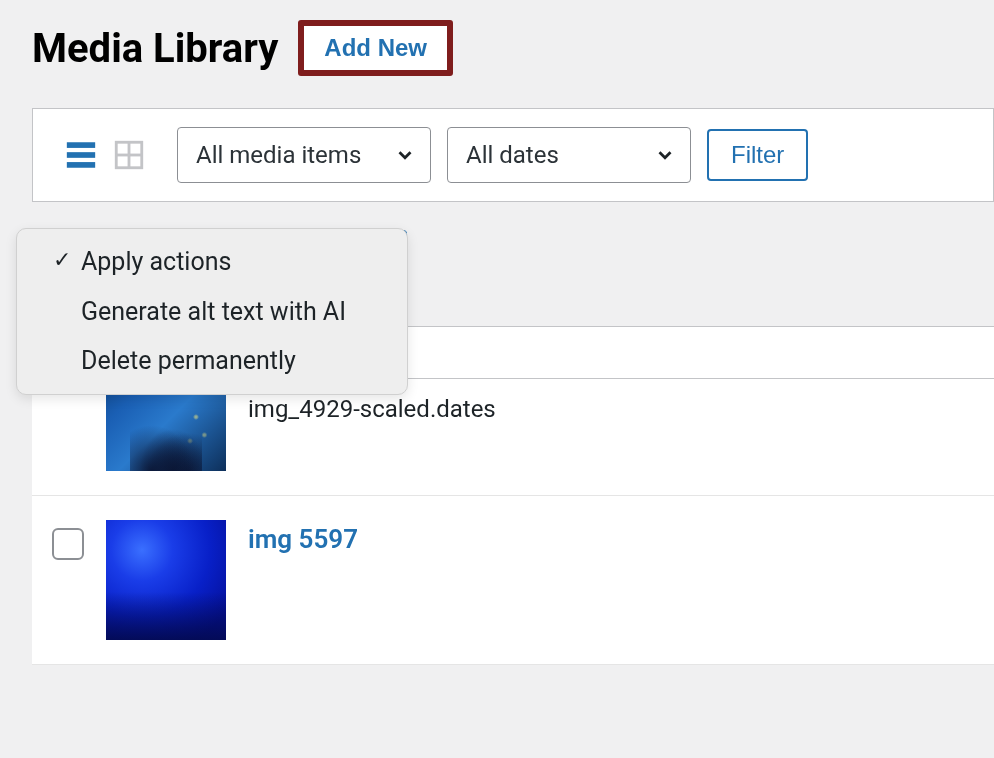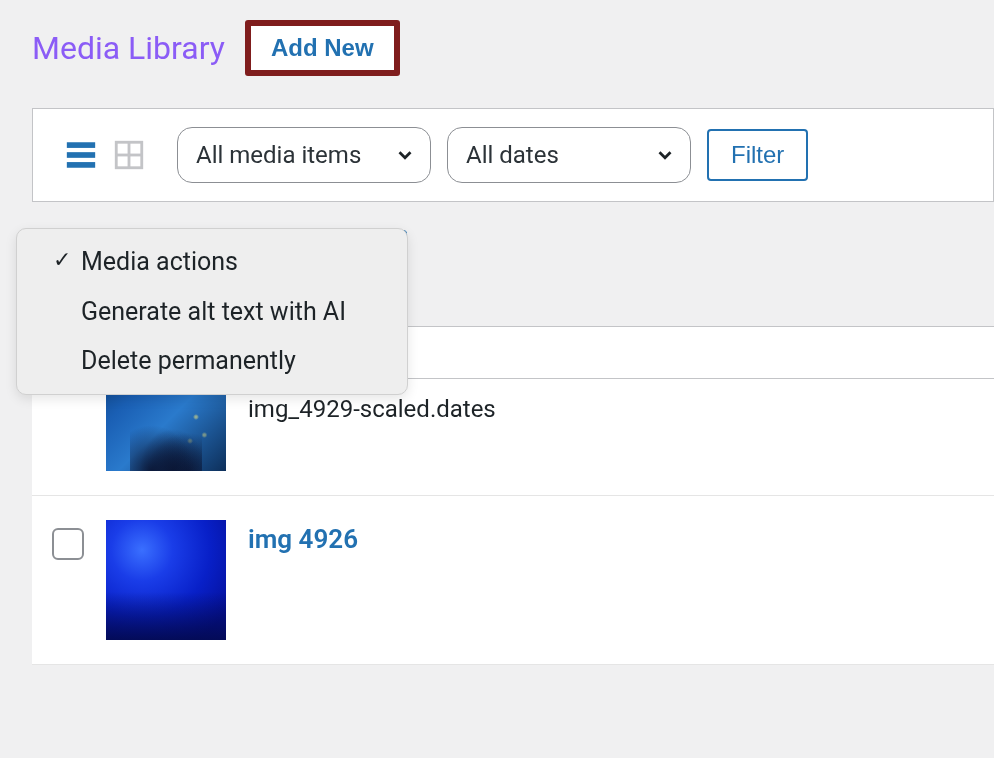--- a/index.html
+++ b/index.html
@@ -14,23 +14,23 @@
     .wrap {
       padding: 20px 0 0 32px;
     }
     .page-header {
       display: flex;
       align-items: center;
       gap: 20px;
       margin-bottom: 32px;
     }
     .page-title {
-      font-size: 32px;
-      font-weight: 400;
-      color: #8b5cf6;
+      font-size: 40px;
+      font-weight: 700;
+      color: #000000;
     }
     .add-new-btn {
       border: 6px solid #7f1d1d;
       background: #fff;
       color: #2271b1;
       font-size: 24px;
       font-weight: 600;
       padding: 8px 20px;
       cursor: pointer;
       border-radius: 3px;
@@ -59,21 +59,21 @@
     }
     .view-btn.active svg { color: #2271b1; }
     .view-btn svg { color: #c3c4c7; }
     .select-box {
       border: 1px solid #8c8f94;
       background: #fff;
       height: 56px;
       padding: 0 50px 0 18px;
       font-size: 24px;
       color: #2c3338;
-      border-radius: 15px;
+      border-radius: 4px;
       display: flex;
       align-items: center;
       position: relative;
       cursor: pointer;
     }
     .select-box.media { width: 254px; }
     .select-box.dates { width: 244px; }
     .select-box .chevron {
       position: absolute;
       right: 14px;
@@ -255,21 +255,21 @@
         </svg>
     </div>
 
     <button class="filter-btn">Filter</button>
   </div>
 
   <div class="bulk-row">
     <div class="bulk-select-hidden"></div>
 
     <div class="dropdown-menu">
-      <div class="dropdown-item checked">Media actions</div>
+      <div class="dropdown-item checked">Apply actions</div>
       <div class="dropdown-item">Generate alt text with AI</div>
       <div class="dropdown-item">Delete permanently</div>
     </div>
 
     <div class="header-divider" style="position:absolute; top:90px; left:0;"></div>
   </div>
 
   <div class="media-table">
     <div class="media-row">
       <div class="media-check"></div>
@@ -280,17 +280,17 @@
         <div class="media-title">img 4929</div>
         <div class="media-filename">img_4929-scaled.dates</div>
       </div>
     </div>
     <div class="media-row">
       <div class="media-check"></div>
       <div class="thumb t2">
           <div class="thumb-inner"></div>
         </div>
       <div class="media-info">
-        <div class="media-title">img 4926</div>
+        <div class="media-title">img 5597</div>
       </div>
     </div>
   </div>
 </div>
 
 </body></html>

